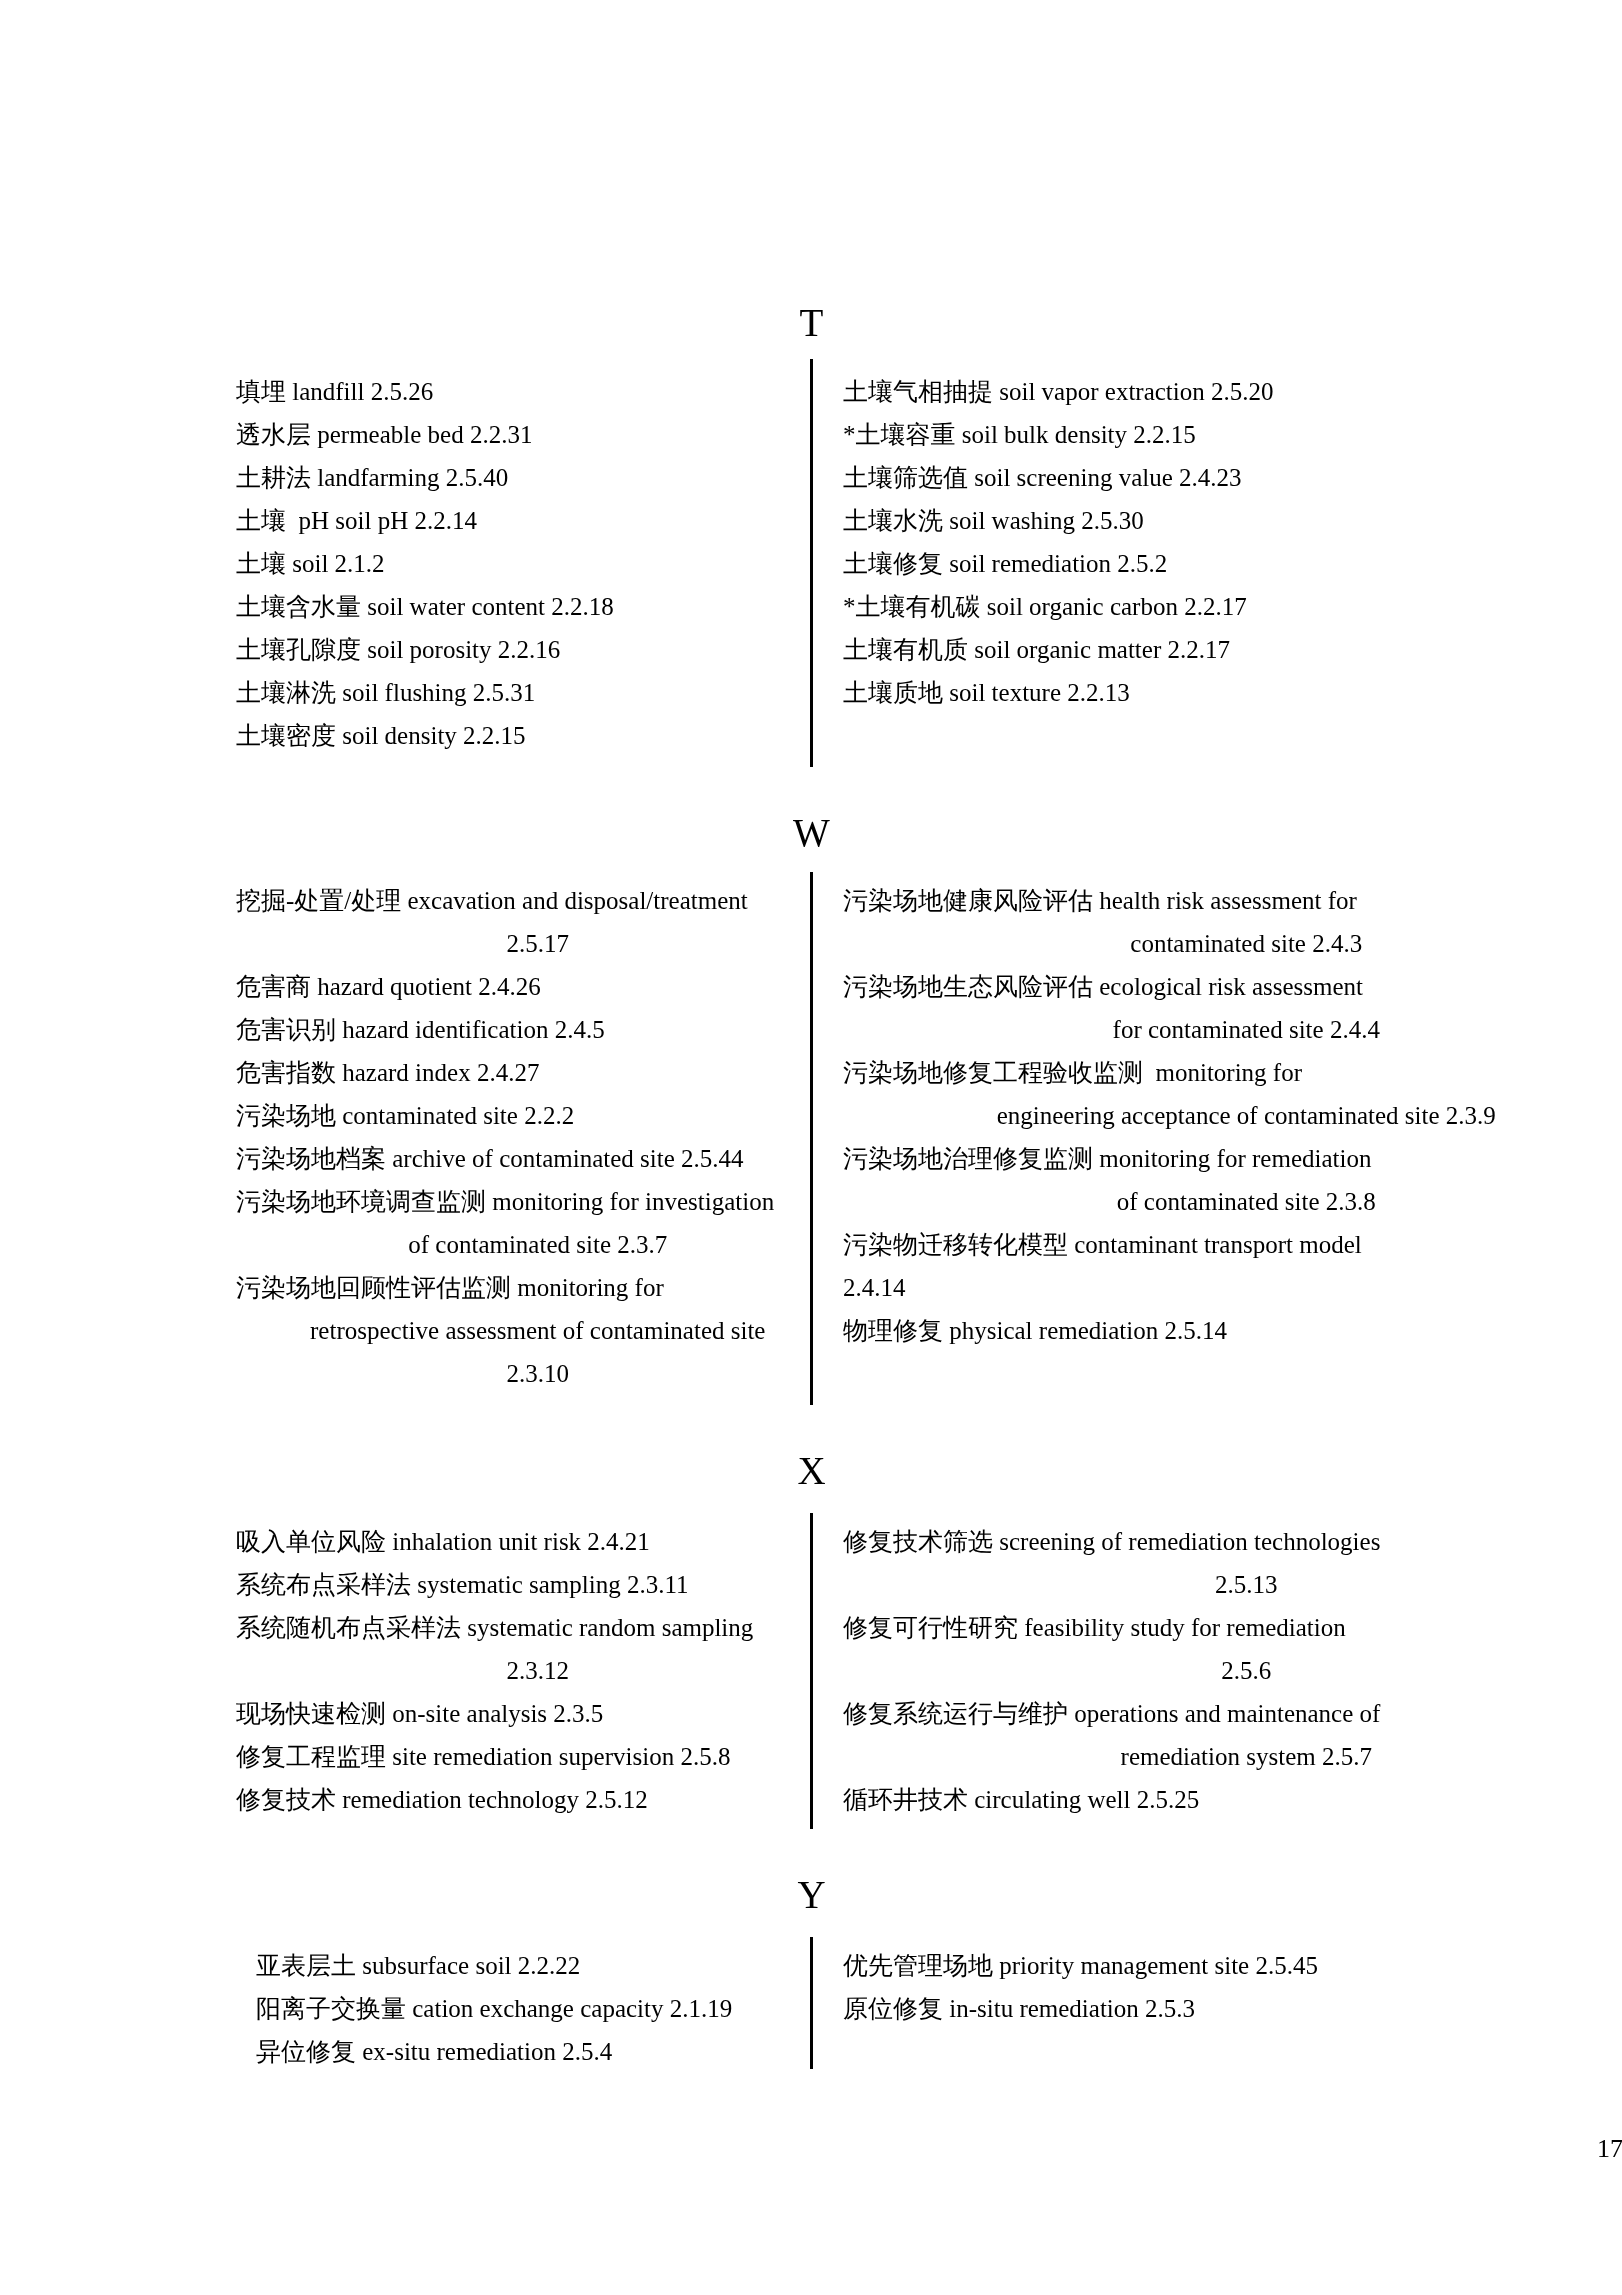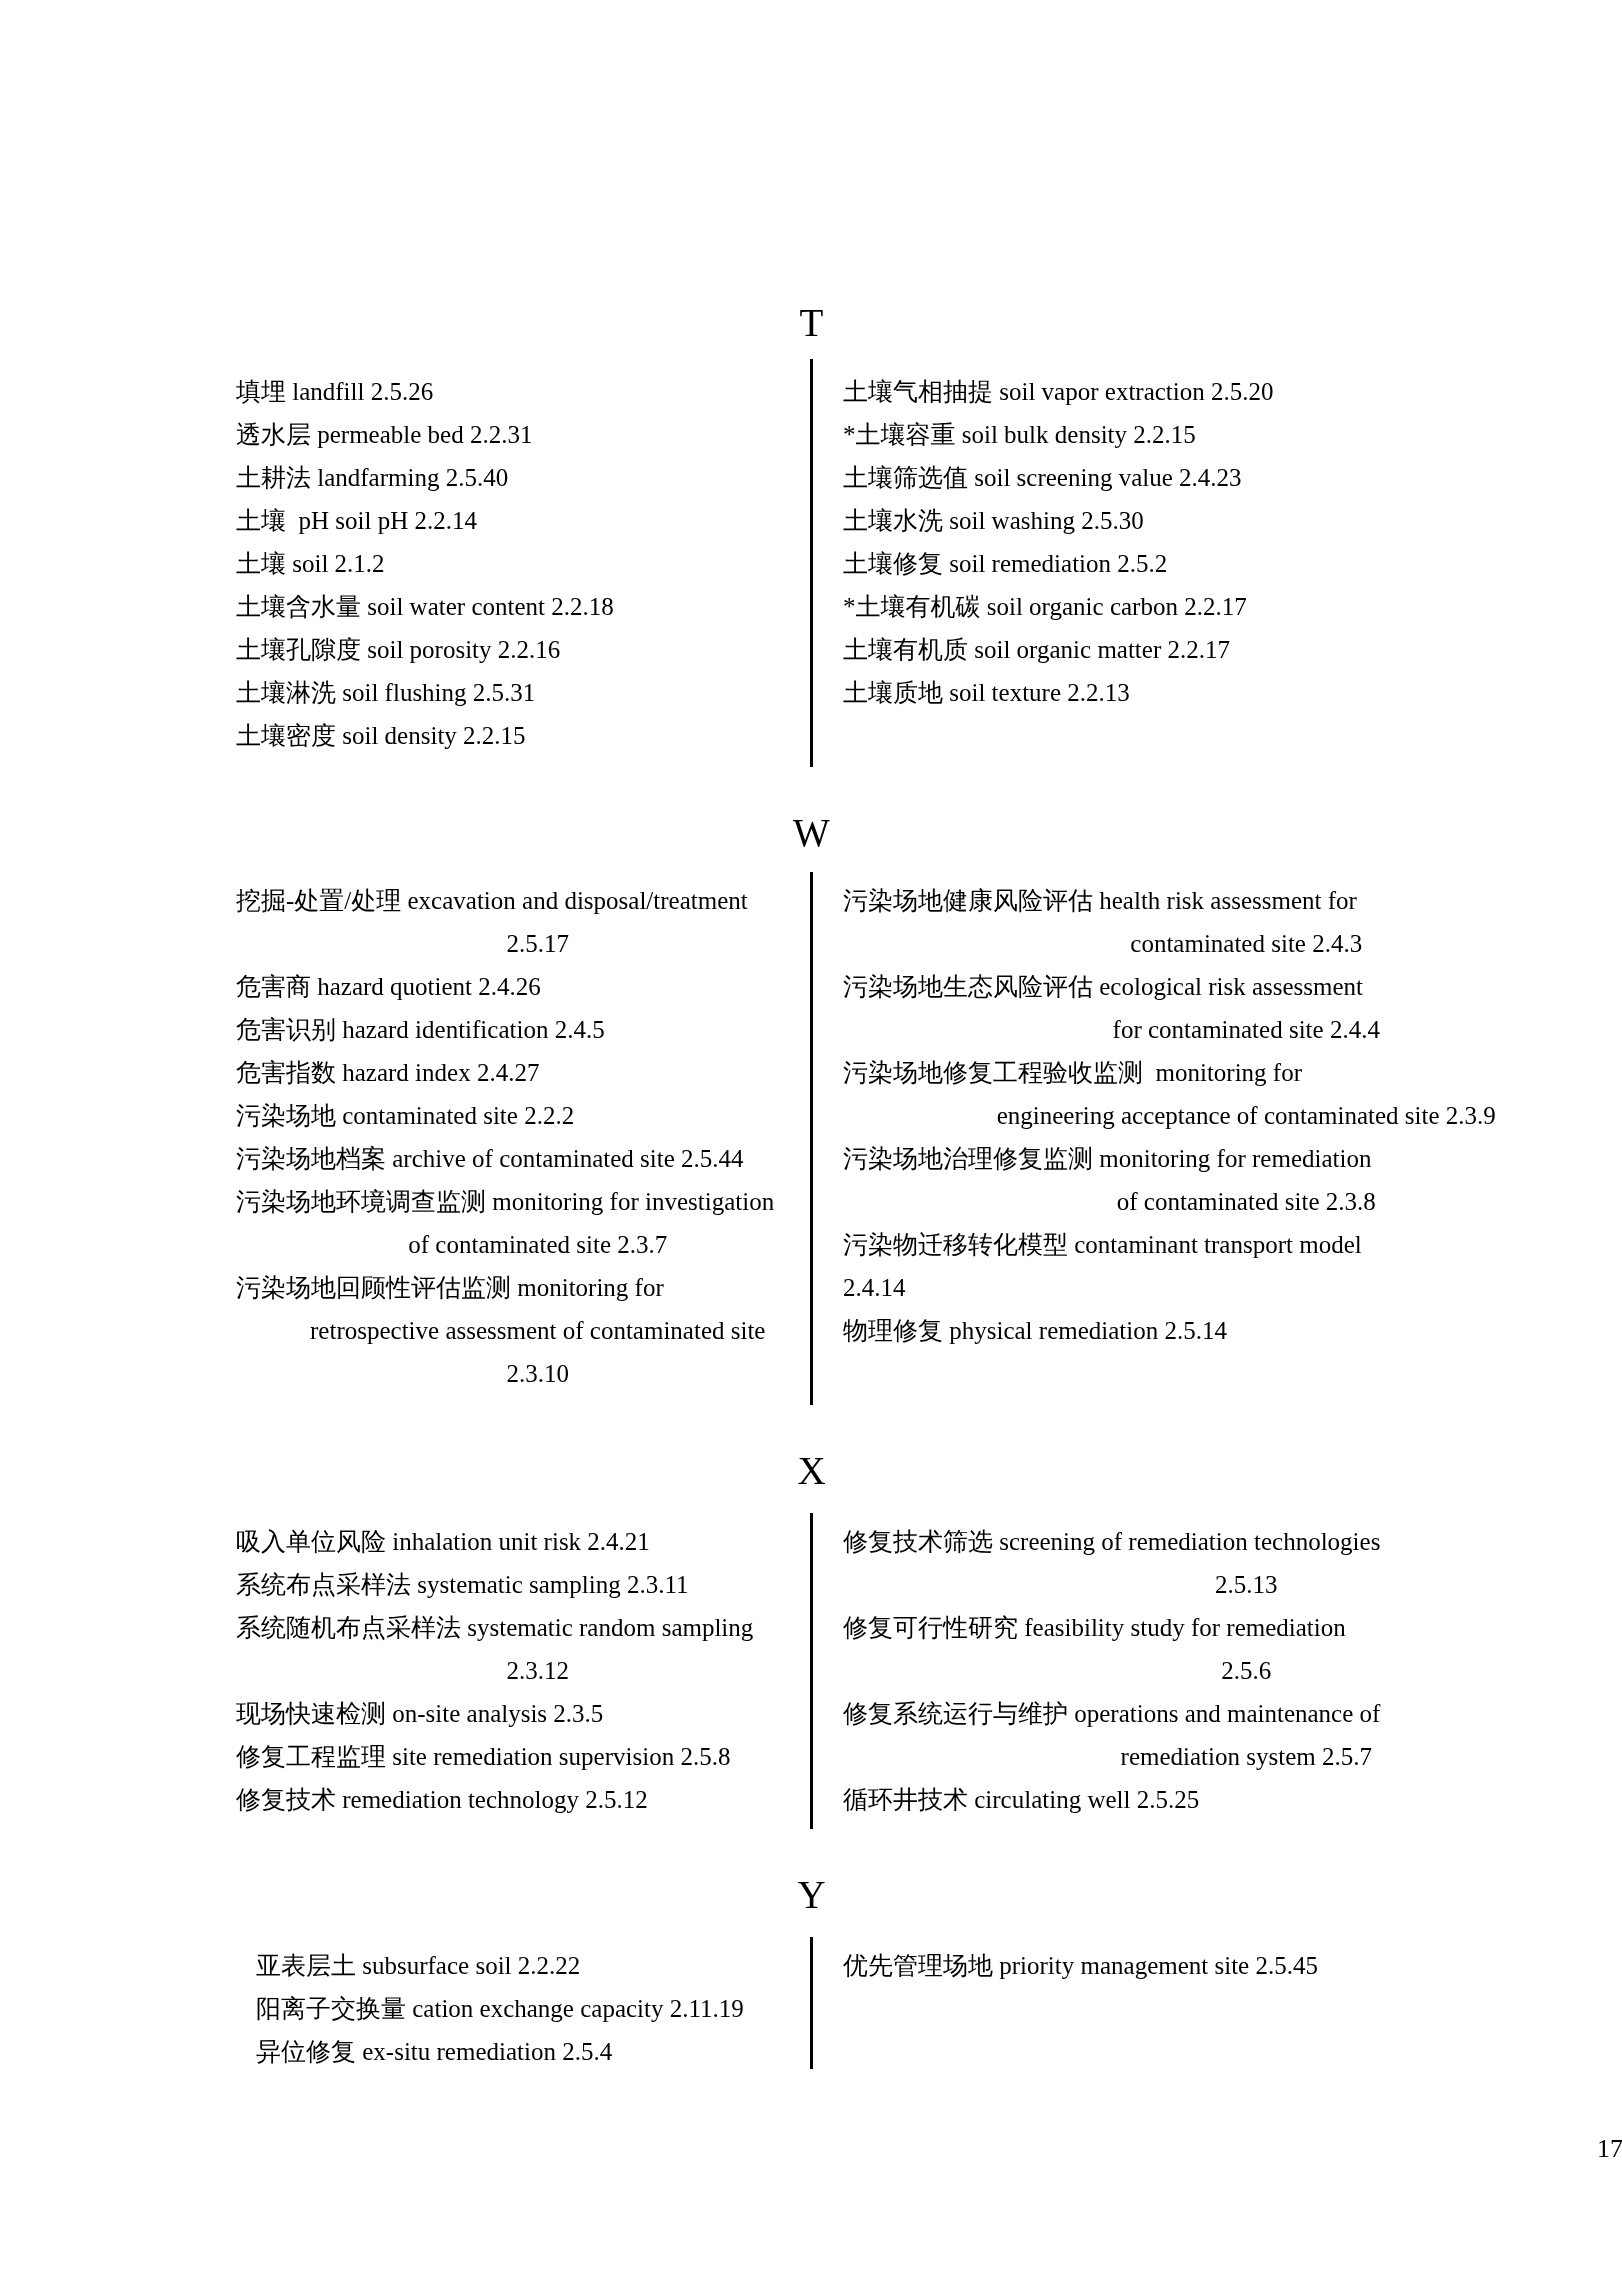--- a/index.html
+++ b/index.html
@@ -63,16 +63,16 @@
     <div class="section-heading" style="top: 813px;">W</div>
     <div class="rule" style="top: 872px; height: 533px;"></div>
     <div class="col left" style="top: 879px;"><div class="line"><span>挖掘-处置/处理 excavation and disposal/treatment</span></div><div class="line indent"><span>2.5.17</span></div><div class="line"><span>危害商 hazard quotient 2.4.26</span></div><div class="line"><span>危害识别 hazard identification 2.4.5</span></div><div class="line"><span>危害指数 hazard index 2.4.27</span></div><div class="line"><span>污染场地 contaminated site 2.2.2</span></div><div class="line"><span>污染场地档案 archive of contaminated site 2.5.44</span></div><div class="line"><span>污染场地环境调查监测 monitoring for investigation</span></div><div class="line indent"><span>of contaminated site 2.3.7</span></div><div class="line"><span>污染场地回顾性评估监测 monitoring for</span></div><div class="line indent"><span>retrospective assessment of contaminated site</span></div><div class="line indent"><span>2.3.10</span></div></div>
     <div class="col right" style="top: 879px;"><div class="line"><span>污染场地健康风险评估 health risk assessment for</span></div><div class="line indent"><span>contaminated site 2.4.3</span></div><div class="line"><span>污染场地生态风险评估 ecological risk assessment</span></div><div class="line indent"><span>for contaminated site 2.4.4</span></div><div class="line"><span>污染场地修复工程验收监测  monitoring for</span></div><div class="line indent"><span>engineering acceptance of contaminated site 2.3.9</span></div><div class="line"><span>污染场地治理修复监测 monitoring for remediation</span></div><div class="line indent"><span>of contaminated site 2.3.8</span></div><div class="line"><span>污染物迁移转化模型 contaminant transport model</span></div><div class="line"><span>2.4.14</span></div><div class="line"><span>物理修复 physical remediation 2.5.14</span></div></div>
     <div class="section-heading" style="top: 1451px;">X</div>
     <div class="rule" style="top: 1513px; height: 316px;"></div>
     <div class="col left" style="top: 1520px;"><div class="line"><span>吸入单位风险 inhalation unit risk 2.4.21</span></div><div class="line"><span>系统布点采样法 systematic sampling 2.3.11</span></div><div class="line"><span>系统随机布点采样法 systematic random sampling</span></div><div class="line indent"><span>2.3.12</span></div><div class="line"><span>现场快速检测 on-site analysis 2.3.5</span></div><div class="line"><span>修复工程监理 site remediation supervision 2.5.8</span></div><div class="line"><span>修复技术 remediation technology 2.5.12</span></div></div>
     <div class="col right" style="top: 1520px;"><div class="line"><span>修复技术筛选 screening of remediation technologies</span></div><div class="line indent"><span>2.5.13</span></div><div class="line"><span>修复可行性研究 feasibility study for remediation</span></div><div class="line indent"><span>2.5.6</span></div><div class="line"><span>修复系统运行与维护 operations and maintenance of</span></div><div class="line indent"><span>remediation system 2.5.7</span></div><div class="line"><span>循环井技术 circulating well 2.5.25</span></div></div>
     <div class="section-heading" style="top: 1875px;">Y</div>
     <div class="rule" style="top: 1937px; height: 132px;"></div>
-    <div class="col left" style="top: 1944px; margin-left: 20px;"><div class="line"><span>亚表层土 subsurface soil 2.2.22</span></div><div class="line"><span>阳离子交换量 cation exchange capacity 2.11.19</span></div><div class="line"><span>异位修复 ex-situ remediation 2.5.4</span></div></div>
-    <div class="col right" style="top: 1944px;"><div class="line"><span>优先管理场地 priority management site 2.5.45</span></div></div>
+    <div class="col left" style="top: 1944px; margin-left: 20px;"><div class="line"><span>亚表层土 subsurface soil 2.2.22</span></div><div class="line"><span>阳离子交换量 cation exchange capacity 2.1.19</span></div><div class="line"><span>异位修复 ex-situ remediation 2.5.4</span></div></div>
+    <div class="col right" style="top: 1944px;"><div class="line"><span>优先管理场地 priority management site 2.5.45</span></div><div class="line"><span>原位修复 in-situ remediation 2.5.3</span></div></div>
   </div>
 
 
 </body></html>

